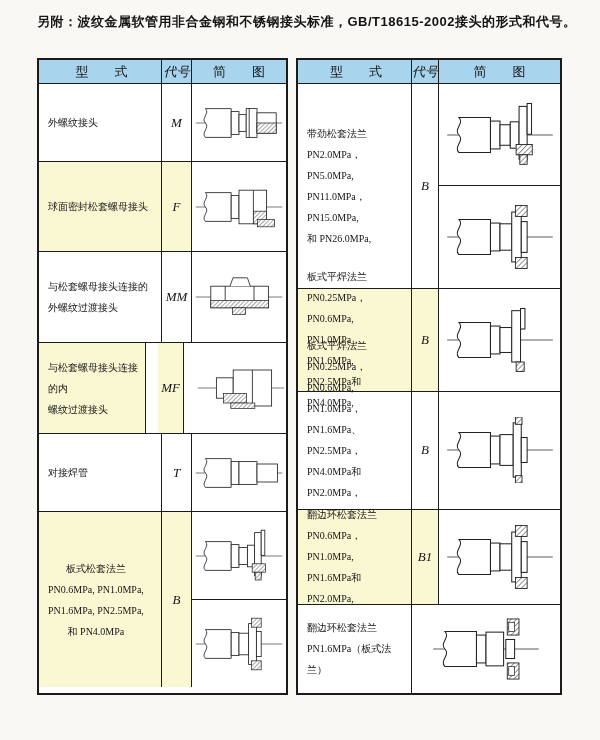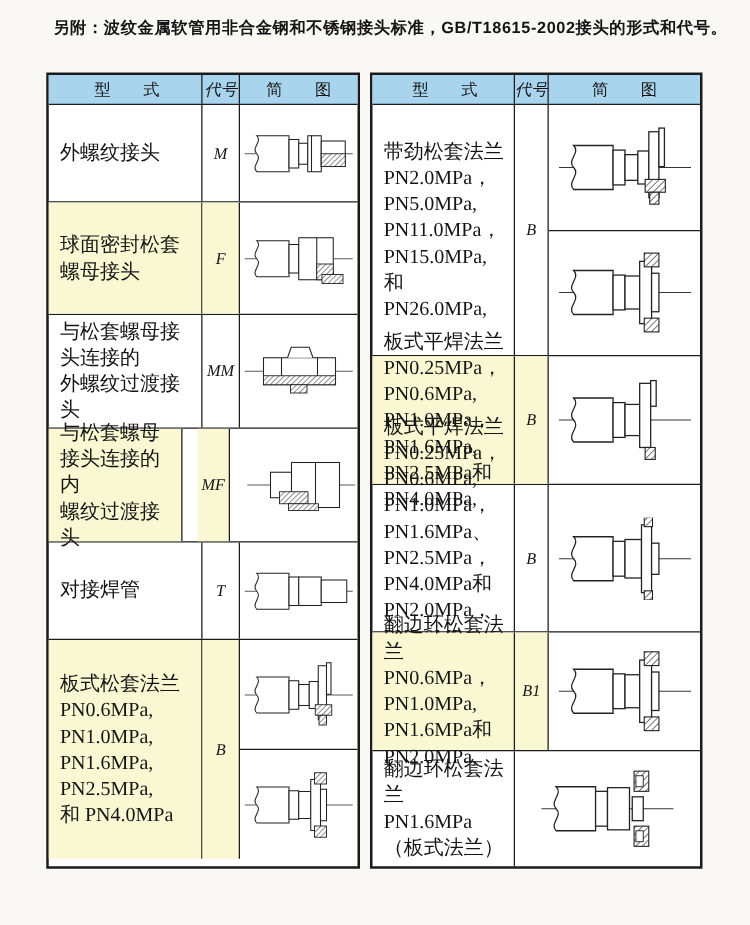--- a/index.html
+++ b/index.html
@@ -8,55 +8,54 @@
     background:#faf8f4;
     font-family:"Liberation Serif","DejaVu Serif",serif;
     color:#141414;
     position:relative;
     overflow:hidden;
   }
   .page-title{
     position:absolute;left:37px;top:13px;width:545px;
     font-size:13px;font-weight:700;letter-spacing:.5px;
     font-family:"Liberation Sans","DejaVu Sans",sans-serif;
-    text-align:right;
   }
   .tbl{
     position:absolute;top:58px;
     border:2px solid #1b1b1b;
     background:#fff;
     box-sizing:border-box;
     display:flex;flex-direction:column;
   }
   #tbl-left{left:37px;width:251px;height:637px;}
   #tbl-right{left:296px;width:266px;height:637px;}
   .row{display:flex;border-bottom:1px solid #1b1b1b;box-sizing:border-box;}
   .row:last-child{border-bottom:none;}
   .hdr{background:#a9d4ee;}
   .c{box-sizing:border-box;border-right:1px solid #1b1b1b;display:flex;align-items:center;}
   .c:last-child{border-right:none;}
-  .c-type{padding:4px 6px 4px 9px;font-size:16px;line-height:21px;white-space:pre-line;}
+  .c-type{padding:4px 6px 4px 9px;font-size:10px;line-height:21px;white-space:pre-line;}
   #tbl-left .c-type{width:123px;}
   #tbl-right .c-type{width:114px;}
   .c-code{justify-content:center;font-size:13px;font-style:italic;}
   #tbl-left .c-code{width:30px;}
   #tbl-right .c-code{width:27px;}
   .c-diag{flex:1;justify-content:center;padding:0;}
   .hdr .c{justify-content:center;font-size:13px;white-space:pre;}
   .hl{background:#f9f8d2;}
   .diag-stack{display:flex;flex-direction:column;width:100%;height:100%;}
   .diag-stack>div{flex:1;display:flex;align-items:center;justify-content:center;}
   .diag-stack>div:first-child{border-bottom:1px solid #1b1b1b;}
   svg.d{display:block;}
   #tbl-left svg.d{width:90px;}
   #tbl-right svg.d{width:110px;}
   
   .rh-hdr{height:24px;flex:none;}
   .lr1{height:78px;} .lr2{height:90px;} .lr3{height:91px;} .lr4{height:91px;gap:12px;}
-  .lr5{height:78px;} .lr6{height:175px;}
+  .lr5{height:78px;} .lr6{height:175px;text-align:center;}
   .rr1{height:236px;} .rr2{height:103px;} .rr3{height:118px;}
   .rr4{height:95px;} .rr5{height:102px;}
 </style>
 </head>
 <body>
 
 <svg width="0" height="0" style="position:absolute">
   <defs>
     <pattern id="hatch" patternUnits="userSpaceOnUse" width="5" height="5" patternTransform="rotate(45)">
       <rect width="5" height="5" fill="#fff"></rect>

